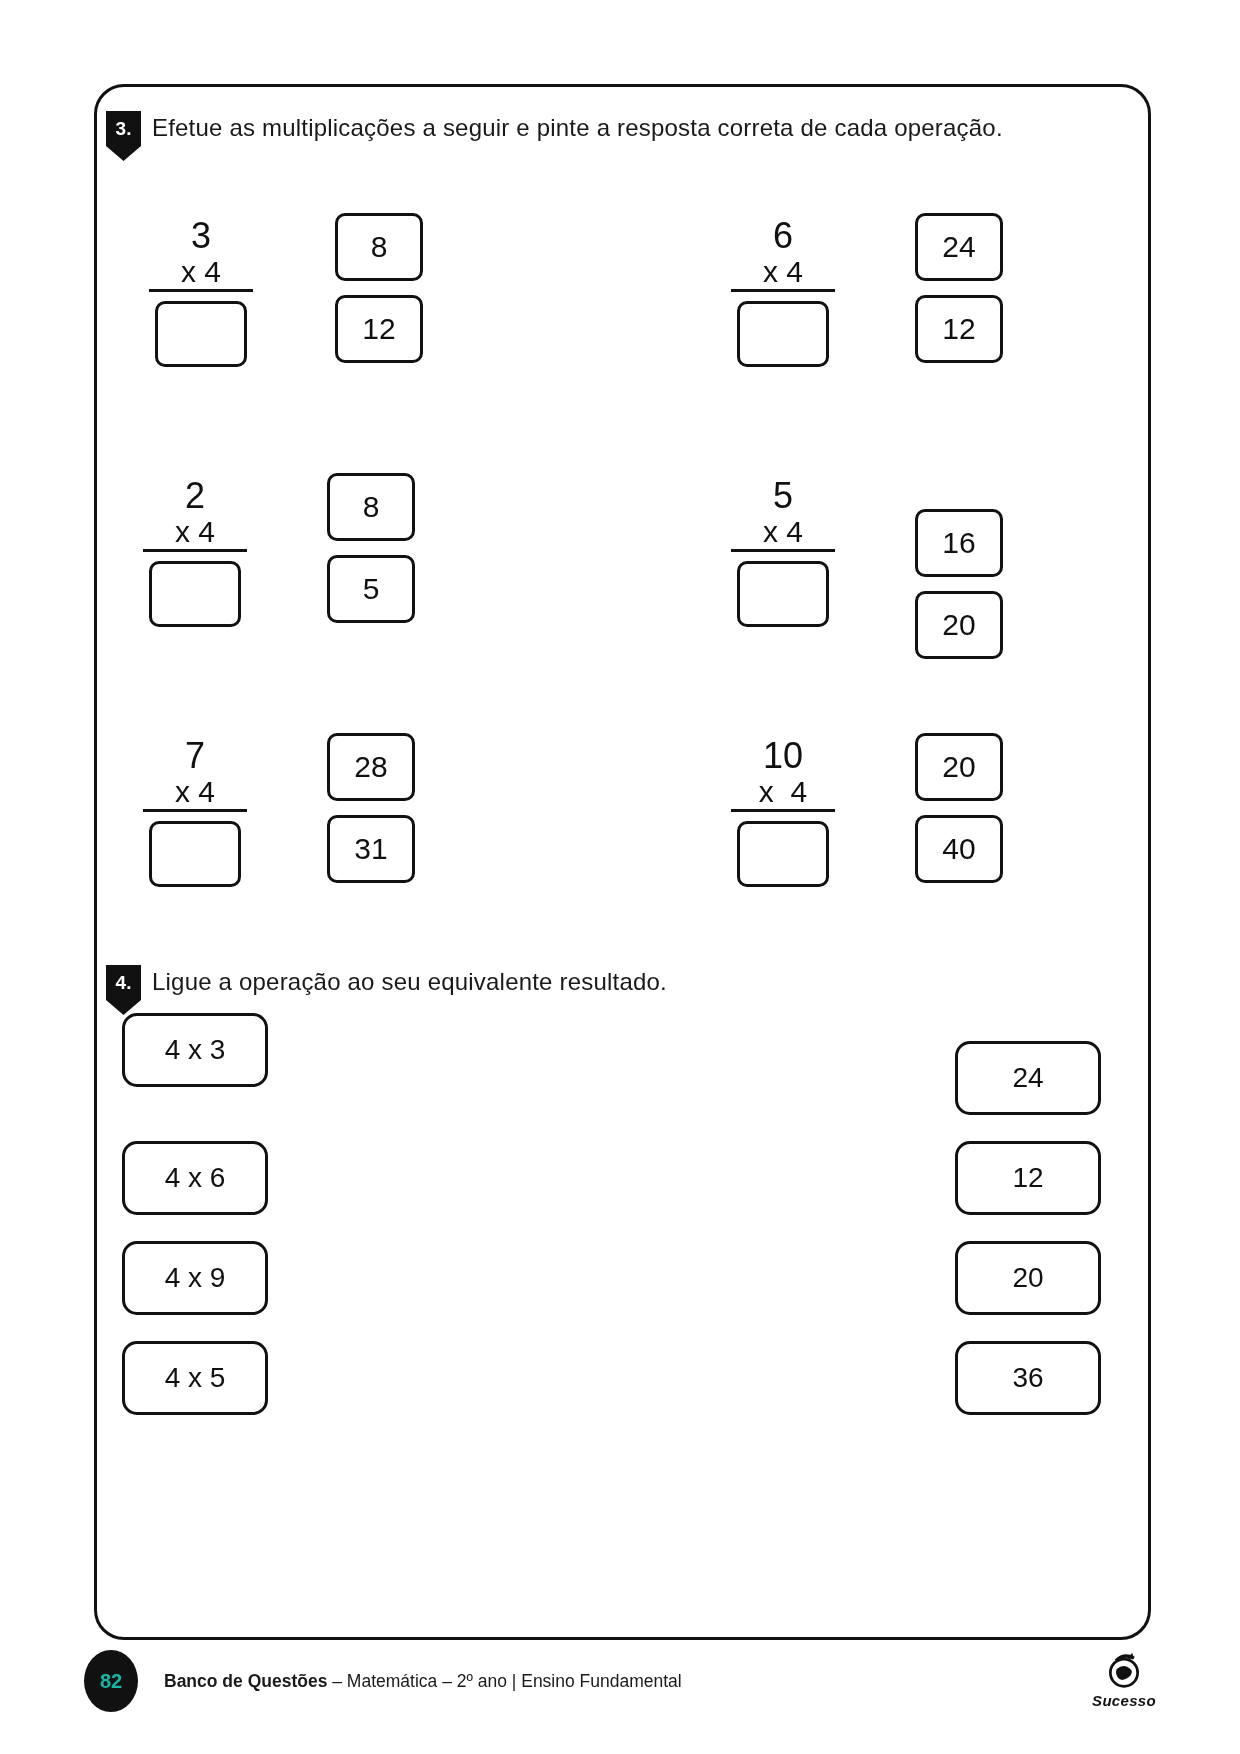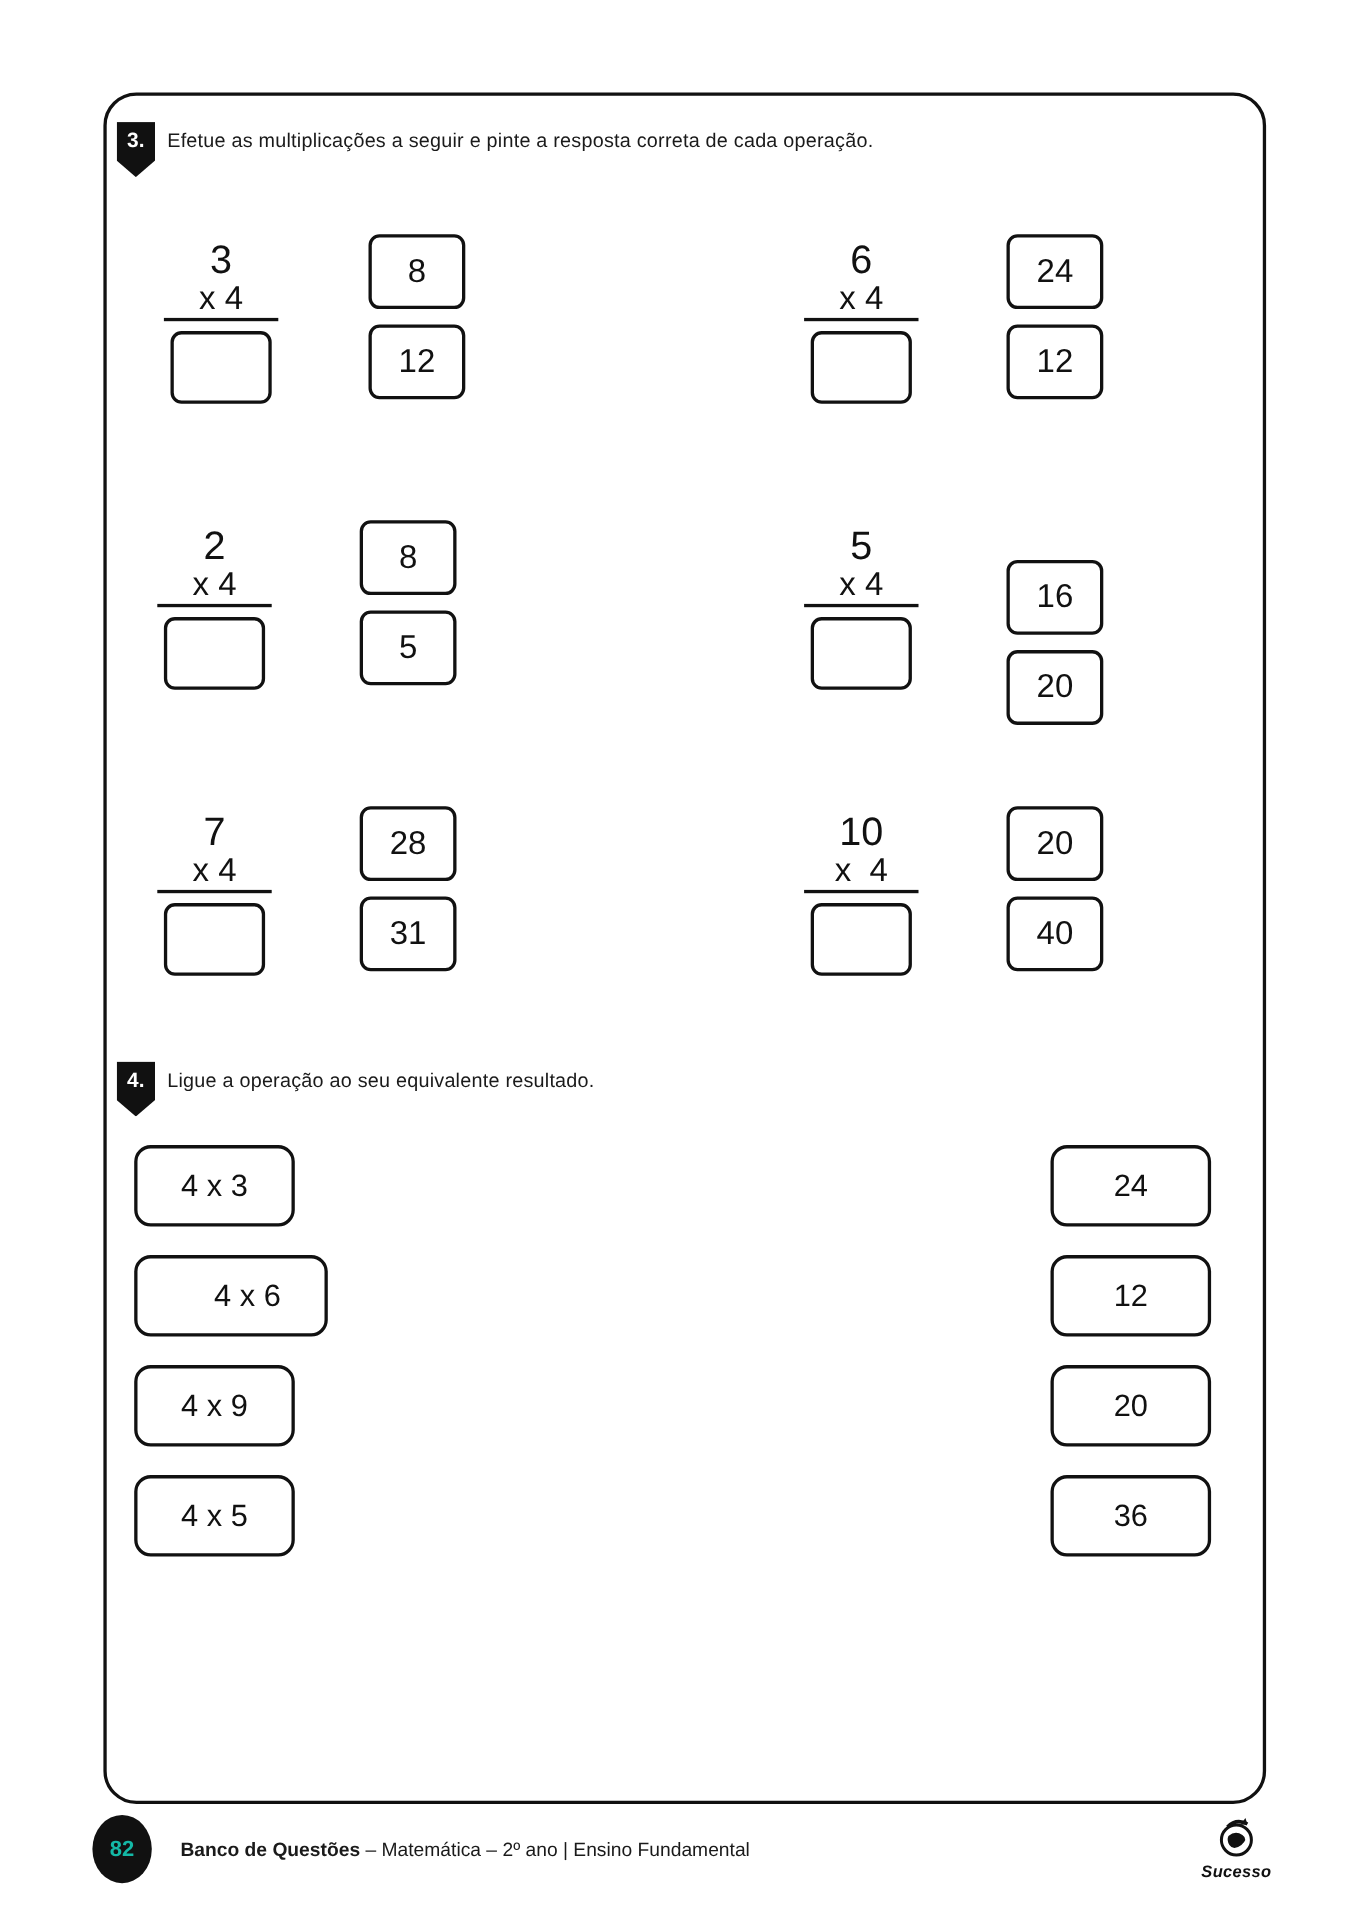--- a/index.html
+++ b/index.html
@@ -14,21 +14,21 @@
   }
   
   .q-header{position:absolute;display:flex;align-items:flex-start;}
   .q-badge{
     width:35px;height:50px;background:#111;color:#fff;
     clip-path:polygon(0 0,100% 0,100% 70%,50% 100%,0 70%);
     font-weight:bold;font-size:19px;text-align:center;line-height:36px;
     flex:0 0 auto;
   }
   .q-prompt{
-    margin-left:11px;font-size:18px;line-height:34px;color:#1a1a1a;
+    margin-left:11px;font-size:24px;line-height:34px;color:#1a1a1a;
     letter-spacing:0.2px;white-space:nowrap;
   }
   
   .problem{position:absolute;width:100px;text-align:center;}
   .p-top{font-size:36px;line-height:42px;height:42px;}
   .p-op{font-size:30px;line-height:30px;height:30px;white-space:pre;}
   .p-line{height:0;border-top:3px solid #111;width:104px;margin-left:-2px;margin-top:2px;}
   .p-box{
     width:86px;height:60px;border:3px solid #111;border-radius:10px;
     margin:9px auto 0;background:#fff;
@@ -134,22 +134,22 @@
     <div class="options" style="left:818px;top:646px;">
       <div class="opt">20</div>
       <div class="opt">40</div>
     </div>
 
     <div class="q-header" style="left:9px;top:878px;">
       <div class="q-badge">4.</div>
       <div class="q-prompt">Ligue a operação ao seu equivalente resultado.</div>
     </div>
 
-    <div class="link-box" style="left:25px;top:954px;">4 x 3</div>
-    <div class="link-box" style="left:25px;top:1054px;padding-left:30px;">4 x 6</div>
+    <div class="link-box" style="left:25px;top:926px;">4 x 3</div>
+    <div class="link-box" style="left:25px;top:1054px;">4 x 6</div>
     <div class="link-box" style="left:25px;top:1154px;">4 x 9</div>
     <div class="link-box" style="left:25px;top:1254px;">4 x 5</div>
 
     <div class="link-box" style="left:858px;top:954px;">24</div>
     <div class="link-box" style="left:858px;top:1054px;">12</div>
     <div class="link-box" style="left:858px;top:1154px;">20</div>
     <div class="link-box" style="left:858px;top:1254px;">36</div>
 
   </div>
 

